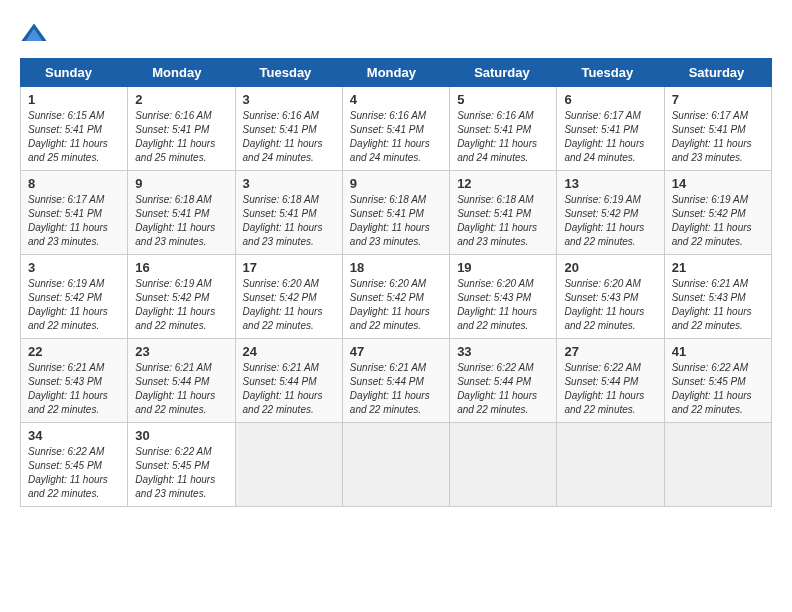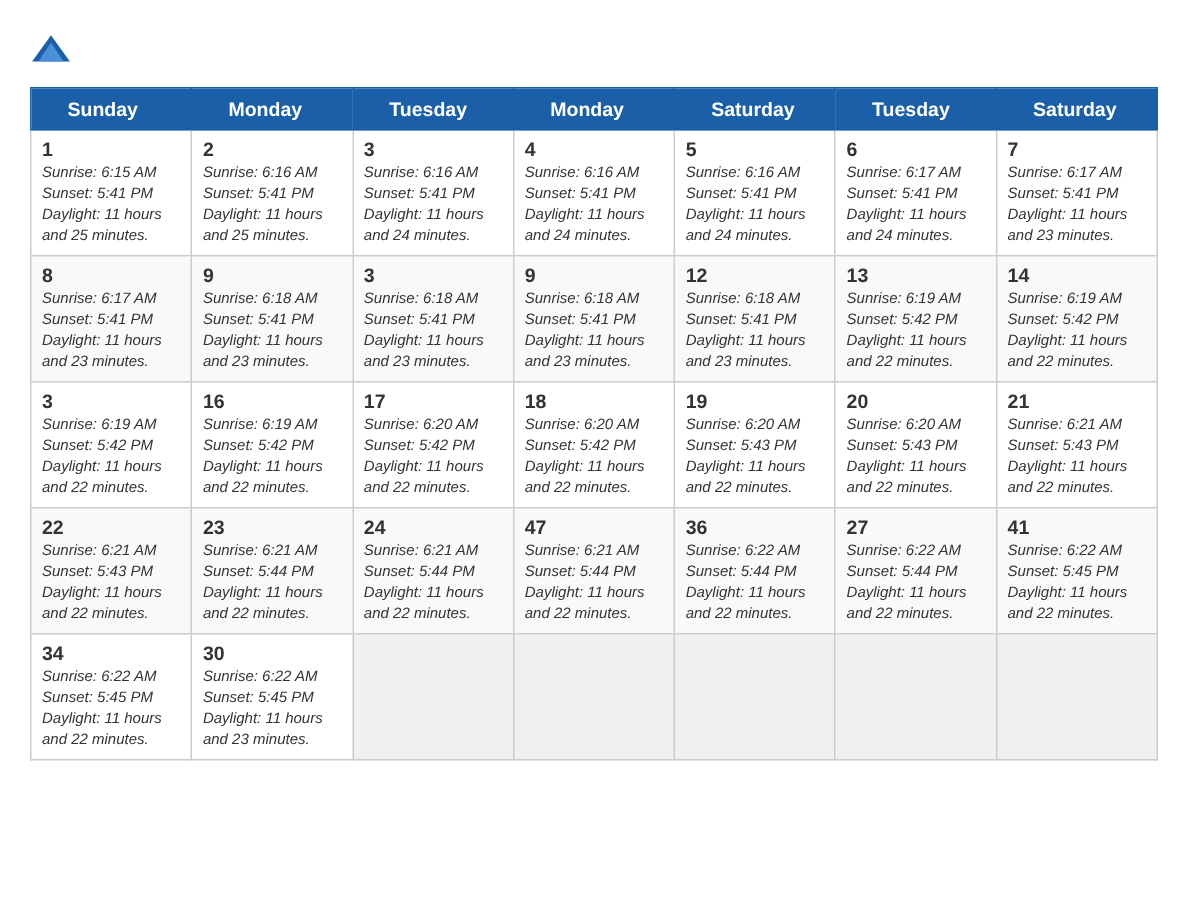--- a/index.html
+++ b/index.html
@@ -326,21 +326,21 @@
       </td>
         <td>
         <span class="day-number">47</span>
         <div class="day-info">
           Sunrise: 6:21 AM<br>
           Sunset: 5:44 PM<br>
           Daylight: 11 hours and 22 minutes.
         </div>
       </td>
         <td>
-        <span class="day-number">36</span>
+        <span class="day-number">33</span>
         <div class="day-info">
           Sunrise: 6:22 AM<br>
           Sunset: 5:44 PM<br>
           Daylight: 11 hours and 22 minutes.
         </div>
       </td>
         <td>
         <span class="day-number">27</span>
         <div class="day-info">
           Sunrise: 6:22 AM<br>

